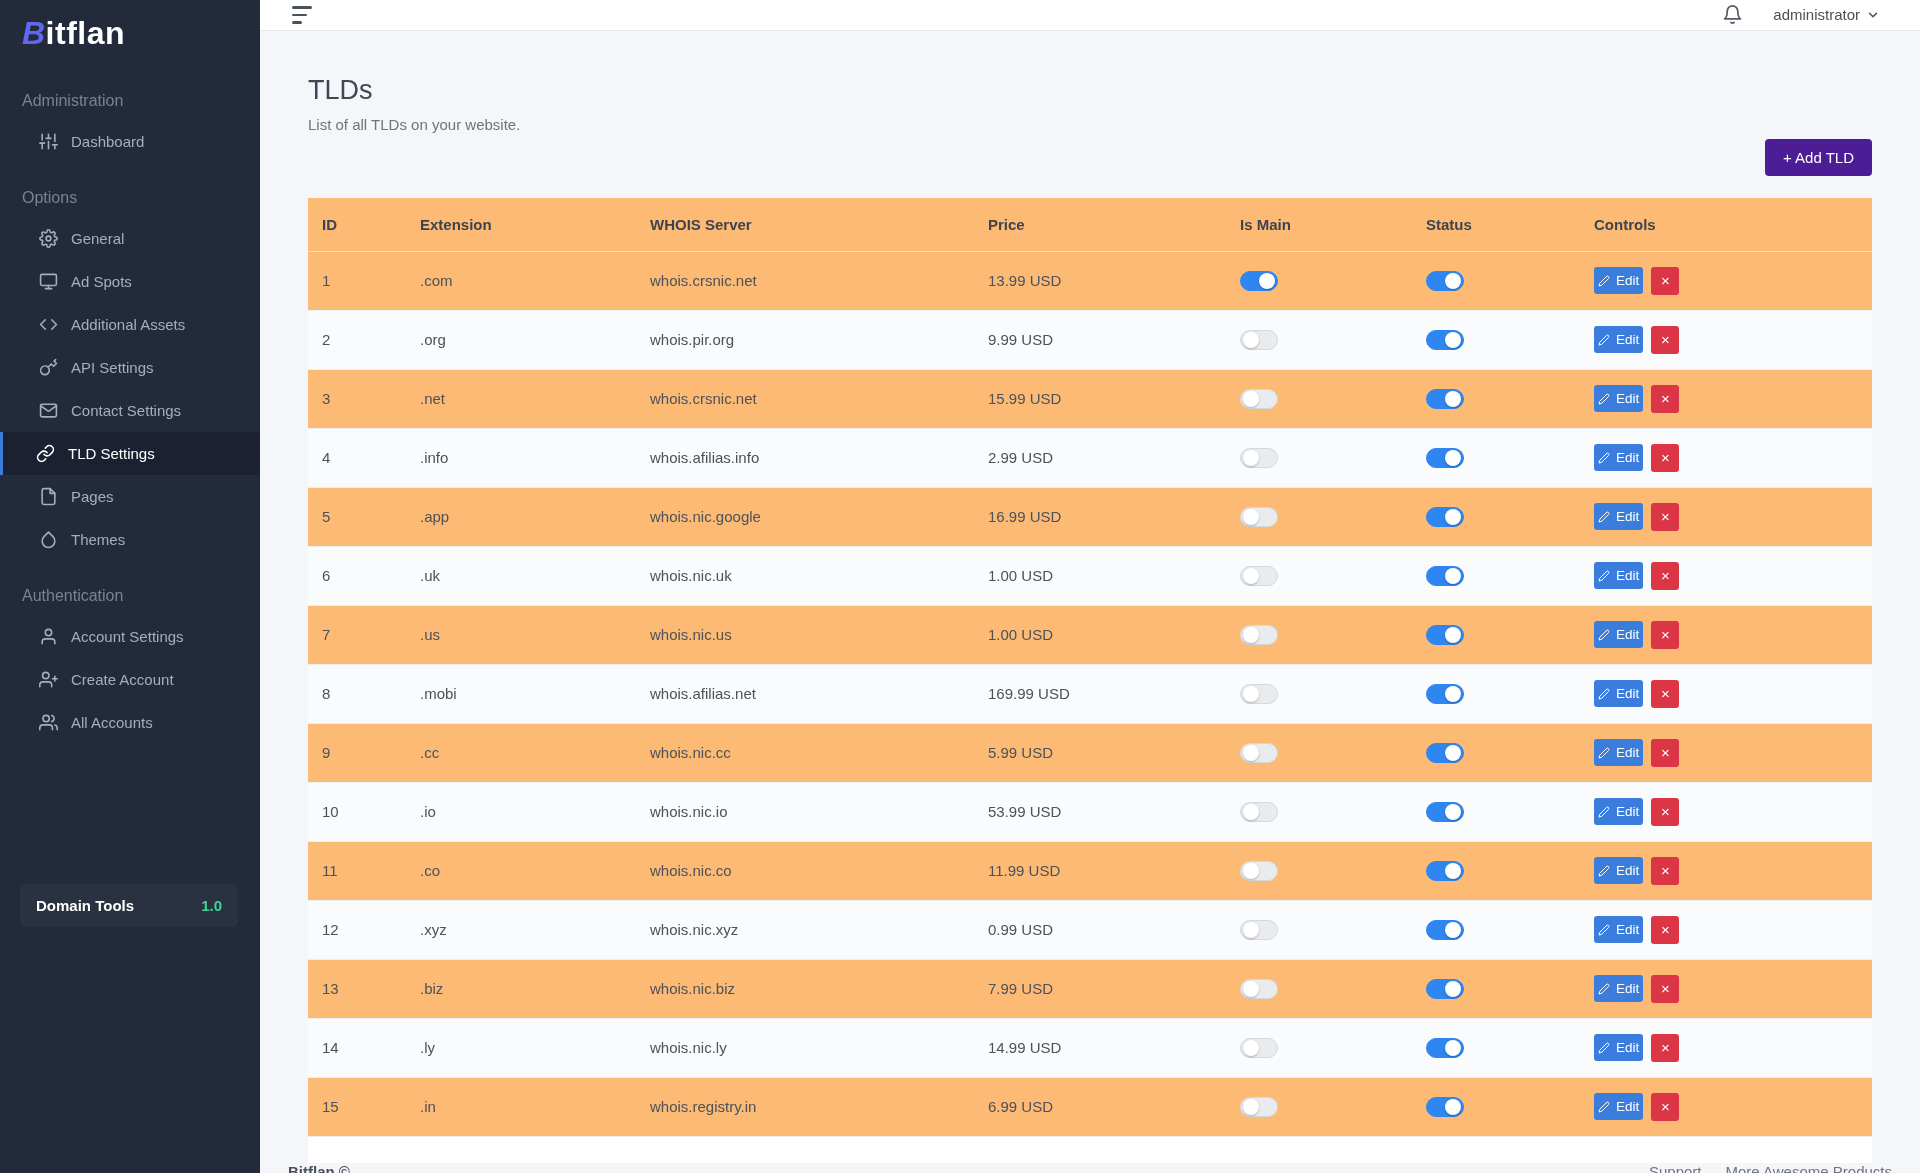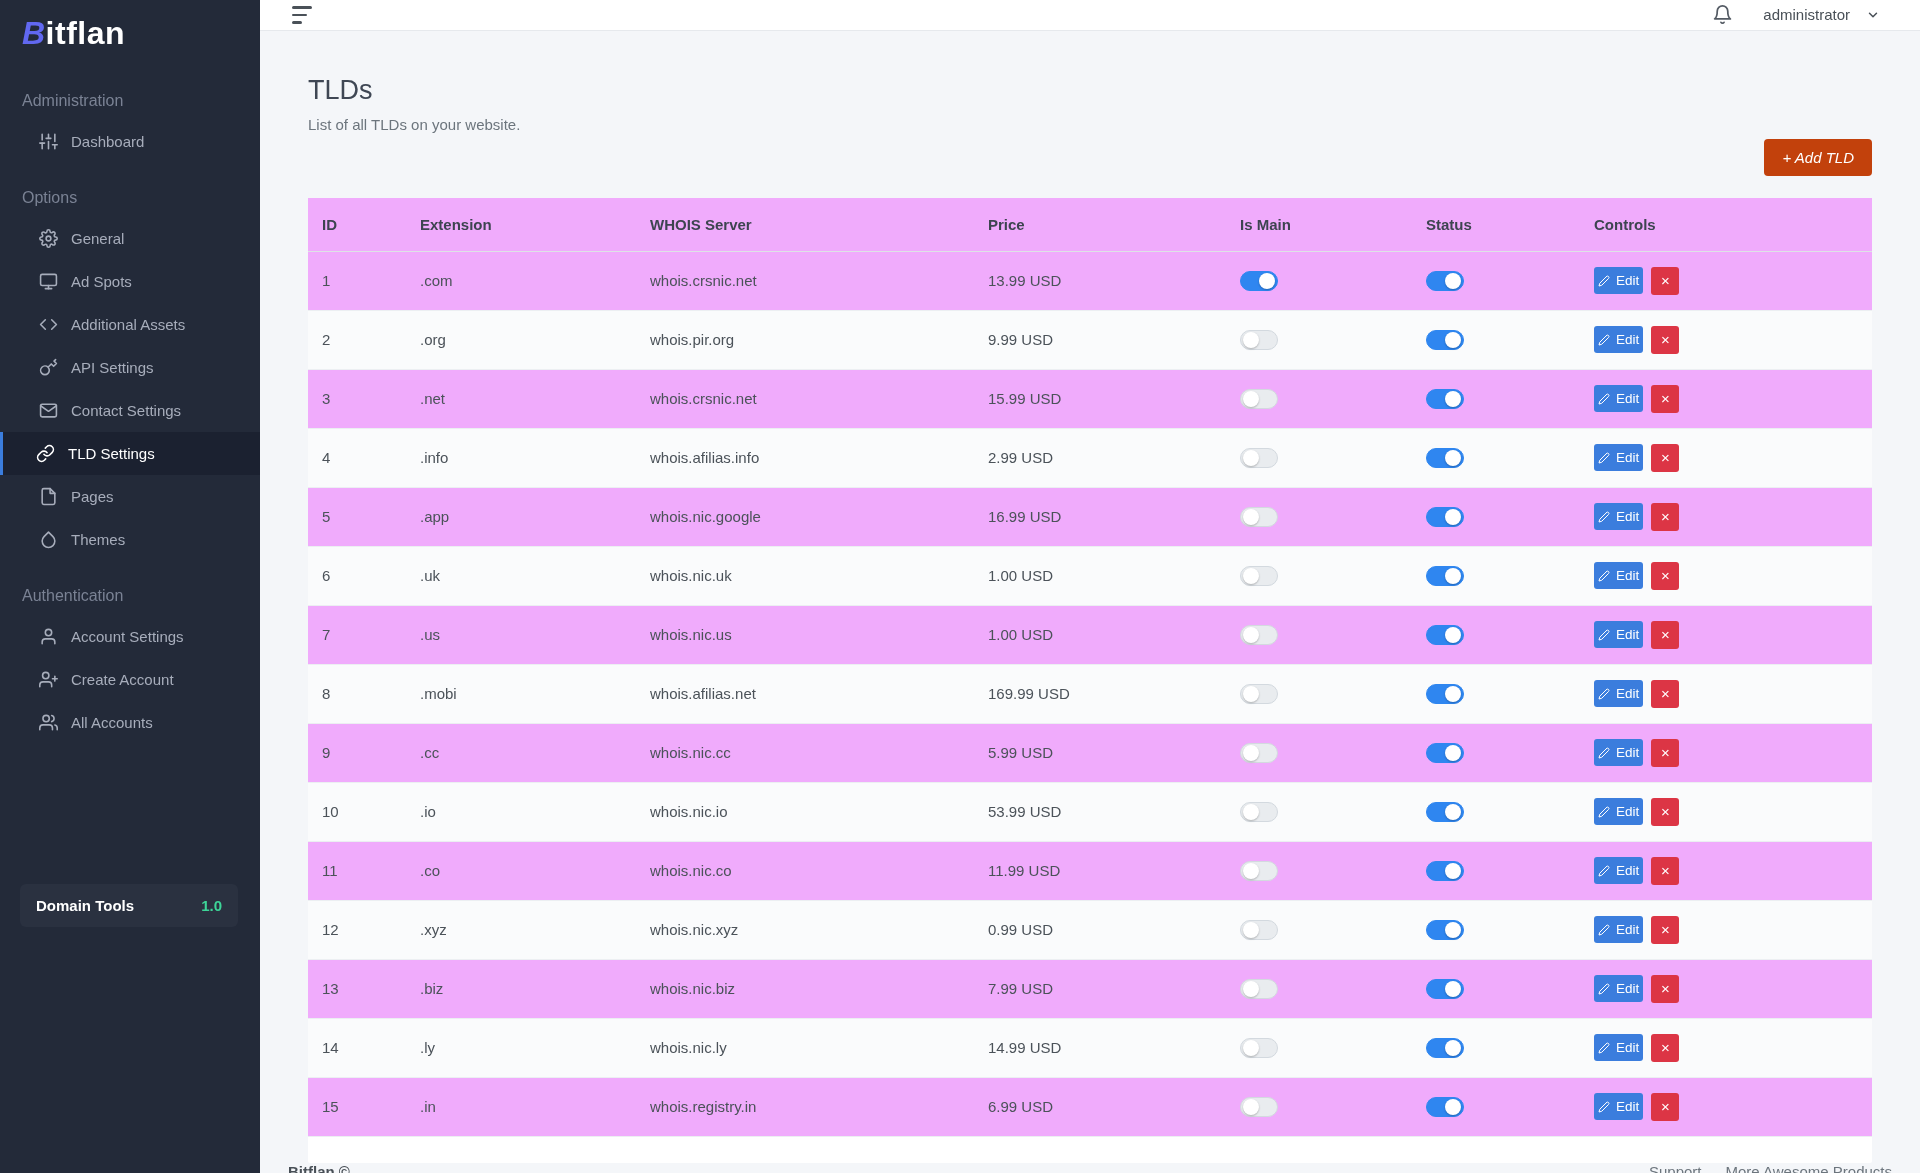--- a/index.html
+++ b/index.html
@@ -70,37 +70,37 @@
     display: flex; flex-direction: column; gap: 5px; padding: 6px;
   }
   .hamburger span { display: block; height: 2.5px; background: #4a5158; border-radius: 2px; }
   .hamburger span:nth-child(1) { width: 20px; }
   .hamburger span:nth-child(2) { width: 15px; }
   .hamburger span:nth-child(3) { width: 10px; }
   .topbar-right { display: flex; align-items: center; gap: 26px; }
   .bell-btn { background: none; border: none; cursor: pointer; display: flex; padding: 4px; }
   .bell-btn svg { width: 21px; height: 21px; color: #545b64; }
   .user-menu {
-    display: flex; align-items: center; gap: 16px;
+    display: flex; align-items: center; gap: 6px;
     font-size: 15px; color: #495057; cursor: pointer;
   }
   .user-menu svg { width: 14px; height: 14px; color: #495057; }
 
   .content { flex: 1; padding: 44px 48px 0 48px; }
   .page-title { margin: 0; font-size: 27px; font-weight: 500; color: #3f4754; }
   .page-subtitle { margin: 10px 0 0 0; font-size: 15px; color: #6c757d; }
   .actions-row { display: flex; justify-content: flex-end; margin: 6px 0 22px 0; }
   .btn-add {
-    background: #c2410c; color: #ffffff; border: none; border-radius: 4px;
+    background: #4c1d95; color: #ffffff; border: none; border-radius: 4px;
     font-size: 15px; font-family: inherit;
-    padding: 10px 18px; cursor: pointer; font-style: italic;
+    padding: 10px 18px; cursor: pointer;
   }
 
   .table-card { background: #ffffff; padding-bottom: 26px; border-radius: 2px; }
-  table.tld-table { width: 100%; border-collapse: collapse; table-layout: fixed; background: #f0abfc; }
+  table.tld-table { width: 100%; border-collapse: collapse; table-layout: fixed; background: #fdba74; }
   .tld-table th {
     text-align: left; font-size: 15px; font-weight: 700; color: #3d4450;
     padding: 18px 12px; border-bottom: 1px solid #dee2e6;
   }
   .tld-table th:first-child, .tld-table td:first-child { padding-left: 14px; }
   .tld-table td {
     font-size: 15px; color: #4b5259;
     padding: 15px 12px; border-bottom: 1px solid #eceff2;
     vertical-align: middle;
   }

